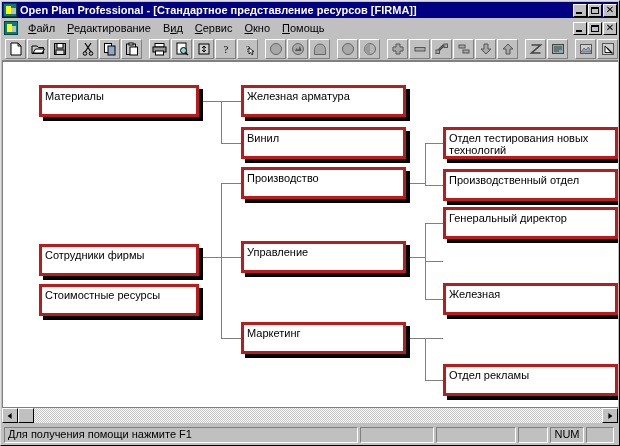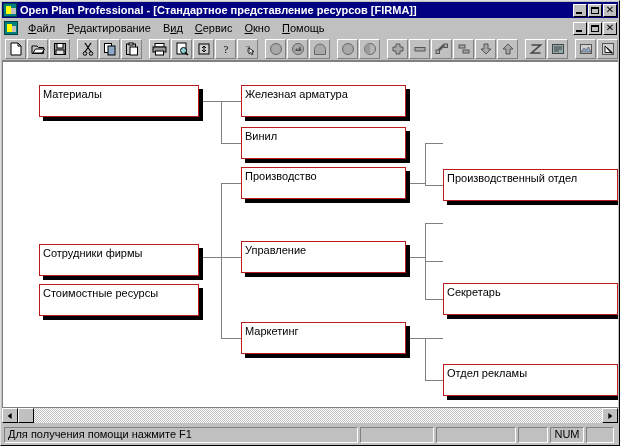--- a/index.html
+++ b/index.html
@@ -190,21 +190,21 @@
   }
   .canvas {
     position: absolute; left: 0; top: 0;
     width: 616px; height: 346px;
   }
 
   
   .node {
     position: absolute;
     background: #ffffff;
-    border: 1px solid #b91c1c;
+    border: 3px solid #b91c1c;
     box-sizing: border-box;
     box-shadow: 4px 4px 0 0 #000000;
     padding: 2px 0 0 3px;
     font-size: 11px;
     color: #000;
     line-height: 12px;
     overflow: hidden;
   }
   .node .lbl { display: block; white-space: pre-line; }
 
@@ -538,37 +538,44 @@
 
       <div class="node" style="left:36px; top:23px; width:160px; height:32px;">
         <span class="lbl">Материалы</span>
       </div>
       <div class="node" style="left:238px; top:65px; width:165px; height:32px;">
         <span class="lbl">Винил</span>
       </div>
       <div class="node" style="left:238px; top:23px; width:165px; height:32px;">
         <span class="lbl">Железная арматура</span>
       </div>
+      <div class="node" style="left:440px; top:65px; width:175px; height:32px;">
+        <span class="lbl">Отдел тестирования новых
+технологий</span>
+      </div>
       <div class="node" style="left:238px; top:105px; width:165px; height:32px;">
         <span class="lbl">Производство</span>
       </div>
       <div class="node" style="left:440px; top:107px; width:175px; height:32px;">
         <span class="lbl">Производственный отдел</span>
       </div>
+      <div class="node" style="left:440px; top:145px; width:175px; height:32px;">
+        <span class="lbl">Генеральный директор</span>
+      </div>
       <div class="node" style="left:36px; top:182px; width:160px; height:32px;">
         <span class="lbl">Сотрудники фирмы</span>
       </div>
       <div class="node" style="left:238px; top:179px; width:165px; height:32px;">
         <span class="lbl">Управление</span>
       </div>
       <div class="node" style="left:36px; top:222px; width:160px; height:32px;">
         <span class="lbl">Стоимостные ресурсы</span>
       </div>
       <div class="node" style="left:440px; top:221px; width:175px; height:32px;">
-        <span class="lbl">Секретарь</span>
+        <span class="lbl">Железная</span>
       </div>
       <div class="node" style="left:238px; top:260px; width:165px; height:32px;">
         <span class="lbl">Маркетинг</span>
       </div>
       <div class="node" style="left:440px; top:302px; width:175px; height:32px;">
         <span class="lbl">Отдел рекламы</span>
       </div>
     </div>
   </div>
 

